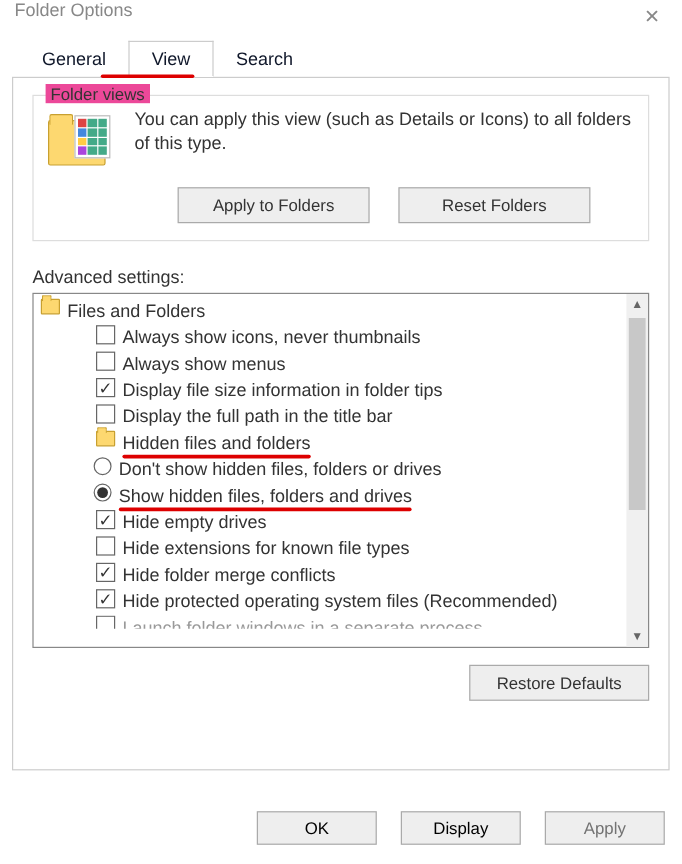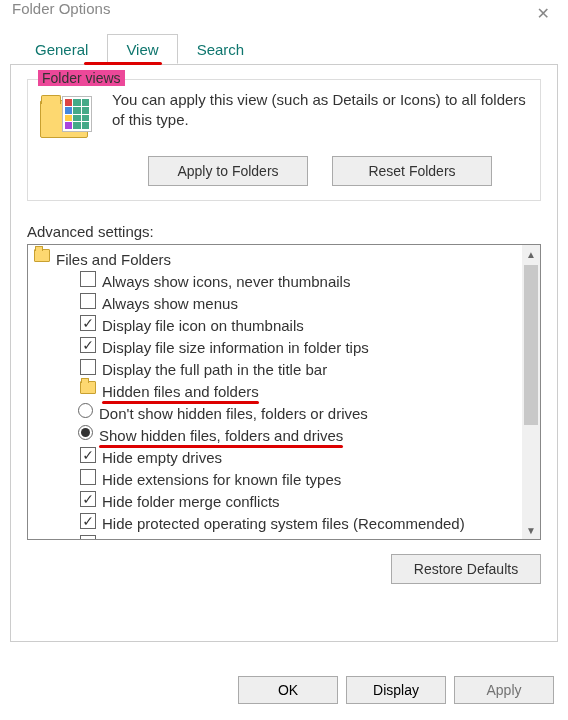--- a/index.html
+++ b/index.html
@@ -2,21 +2,21 @@
 <html><head>
 <meta charset="utf-8">
 <style>
 * { box-sizing: border-box; font-family: "Segoe UI", Tahoma, sans-serif; }
 body { margin: 0; background: #fff; width: 568px; height: 720px; }
 .window { width: 568px; height: 720px; background: #fff; position: relative; }
 .titlebar { height: 34px; display: flex; align-items: flex-start; justify-content: space-between; padding: 0 8px 0 12px; }
 .titlebar-title { color: #888; font-size: 15px; font-weight: 400; }
 .close-x { color: #888; font-size: 16px; padding: 4px 10px; }
 .tabs-row { display: flex; align-items: flex-end; padding-left: 16px; height: 30px; border-bottom: none; position: relative; }
-.tab { padding: 6px 18px 5px 18px; font-size: 15px; color: #0f766e; border: 1px solid transparent; position: relative; background: #fff; cursor: default; margin-top: 30px; }
+.tab { padding: 6px 18px 5px 18px; font-size: 15px; color: #0f172a; border: 1px solid transparent; position: relative; background: #fff; cursor: default; margin-top: 30px; }
 .tab.active { border: 1px solid #ccc; border-bottom: 1px solid #fff; z-index: 2; }
 .tab-underline-view { position: absolute; left: 84px; top: 28px; width: 78px; height: 3px; background: #d00; border-radius: 2px; z-index: 5; }
 .panel { border: 1px solid #ccc; margin: 0 10px 0 10px; padding: 14px 16px 16px 16px; }
 .folderviews-group { border: 1px solid #ddd; padding: 10px 12px 14px 12px; position: relative; margin-bottom: 22px; }
 .folderviews-group .legend { position: absolute; top: -10px; left: 10px; background: #ec4899; padding: 0 4px; font-size: 14px; color: #333; }
 .fv-row { display: flex; gap: 16px; align-items: flex-start; }
 .folder-icon-box { width: 56px; height: 48px; position: relative; flex-shrink: 0; margin-top: 4px; }
 .folder-shape { width: 48px; height: 38px; background: #fdd870; border: 1px solid #c8a030; border-radius: 2px; position: absolute; top: 6px; }
 .folder-shape::before { content:''; position:absolute; top:-6px; left:0; width:18px; height:8px; background:#fdd870; border:1px solid #c8a030; border-bottom:none; border-radius:2px 2px 0 0; }
 .folder-grid { position:absolute; top:2px; left:22px; width:30px; height:36px; background:#fff; border:1px solid #bbb; display:grid; grid-template-columns:repeat(3,1fr); grid-template-rows:repeat(4,1fr); gap:1px; padding:2px; }
@@ -42,21 +42,21 @@
 .radio.selected::after { content:''; width:9px; height:9px; background:#333; border-radius:50%; }
 .scroll-track { position:absolute; right:0; top:0; bottom:0; width:18px; background:#f0f0f0; }
 .scroll-arrow { position:absolute; left:0; width:18px; height:18px; display:flex; align-items:center; justify-content:center; font-size:10px; color:#666; }
 .scroll-arrow.up { top:0 }
 .scroll-arrow.down { bottom:0 }
 .scroll-thumb { position:absolute; left:2px; top:20px; width:14px; height:160px; background:#c8c8c8; }
 .red-underline { position: relative; }
 .red-underline::after { content:''; position:absolute; left:0; right:0; bottom:-1px; height:3px; background:#d00; border-radius:2px; }
 .restore-row { display:flex; justify-content:flex-end; margin-top: 14px; }
 .btn-restore { min-width: 150px; }
-.bottom-buttons { position:absolute; bottom:16px; right:14px; display:flex; gap:8px; }
+.bottom-buttons { position:absolute; bottom:16px; right:14px; display:flex; gap:20px; }
 .btn-std { width: 100px; height: 28px; border:1px solid #aaa; background:#eee; font-size:14px; }
 .btn-std.disabled { color:#737373; }
 .cut-text { color: #999; position:relative; overflow:hidden; }
 </style>
 </head>
 <body>
 
 <div class="window">
   <div class="titlebar">
     <span class="titlebar-title">Folder Options</span>
@@ -111,24 +111,20 @@
         <div class="tree-item indent1">
             <span class="cb"></span>
             <span>Always show icons, never thumbnails</span>
           </div>
         <div class="tree-item indent1">
             <span class="cb"></span>
             <span>Always show menus</span>
           </div>
         <div class="tree-item indent1">
             <span class="cb checked"></span>
-            <span>Display file icon on thumbnails</span>
-          </div>
-        <div class="tree-item indent1">
-            <span class="cb checked"></span>
             <span>Display file size information in folder tips</span>
           </div>
         <div class="tree-item indent1">
             <span class="cb"></span>
             <span>Display the full path in the title bar</span>
           </div>
 
         <div class="tree-item indent1">
           <span class="mini-folder"></span>
           <span class="red-underline" style="display:inline-block;">Hidden files and folders</span>

